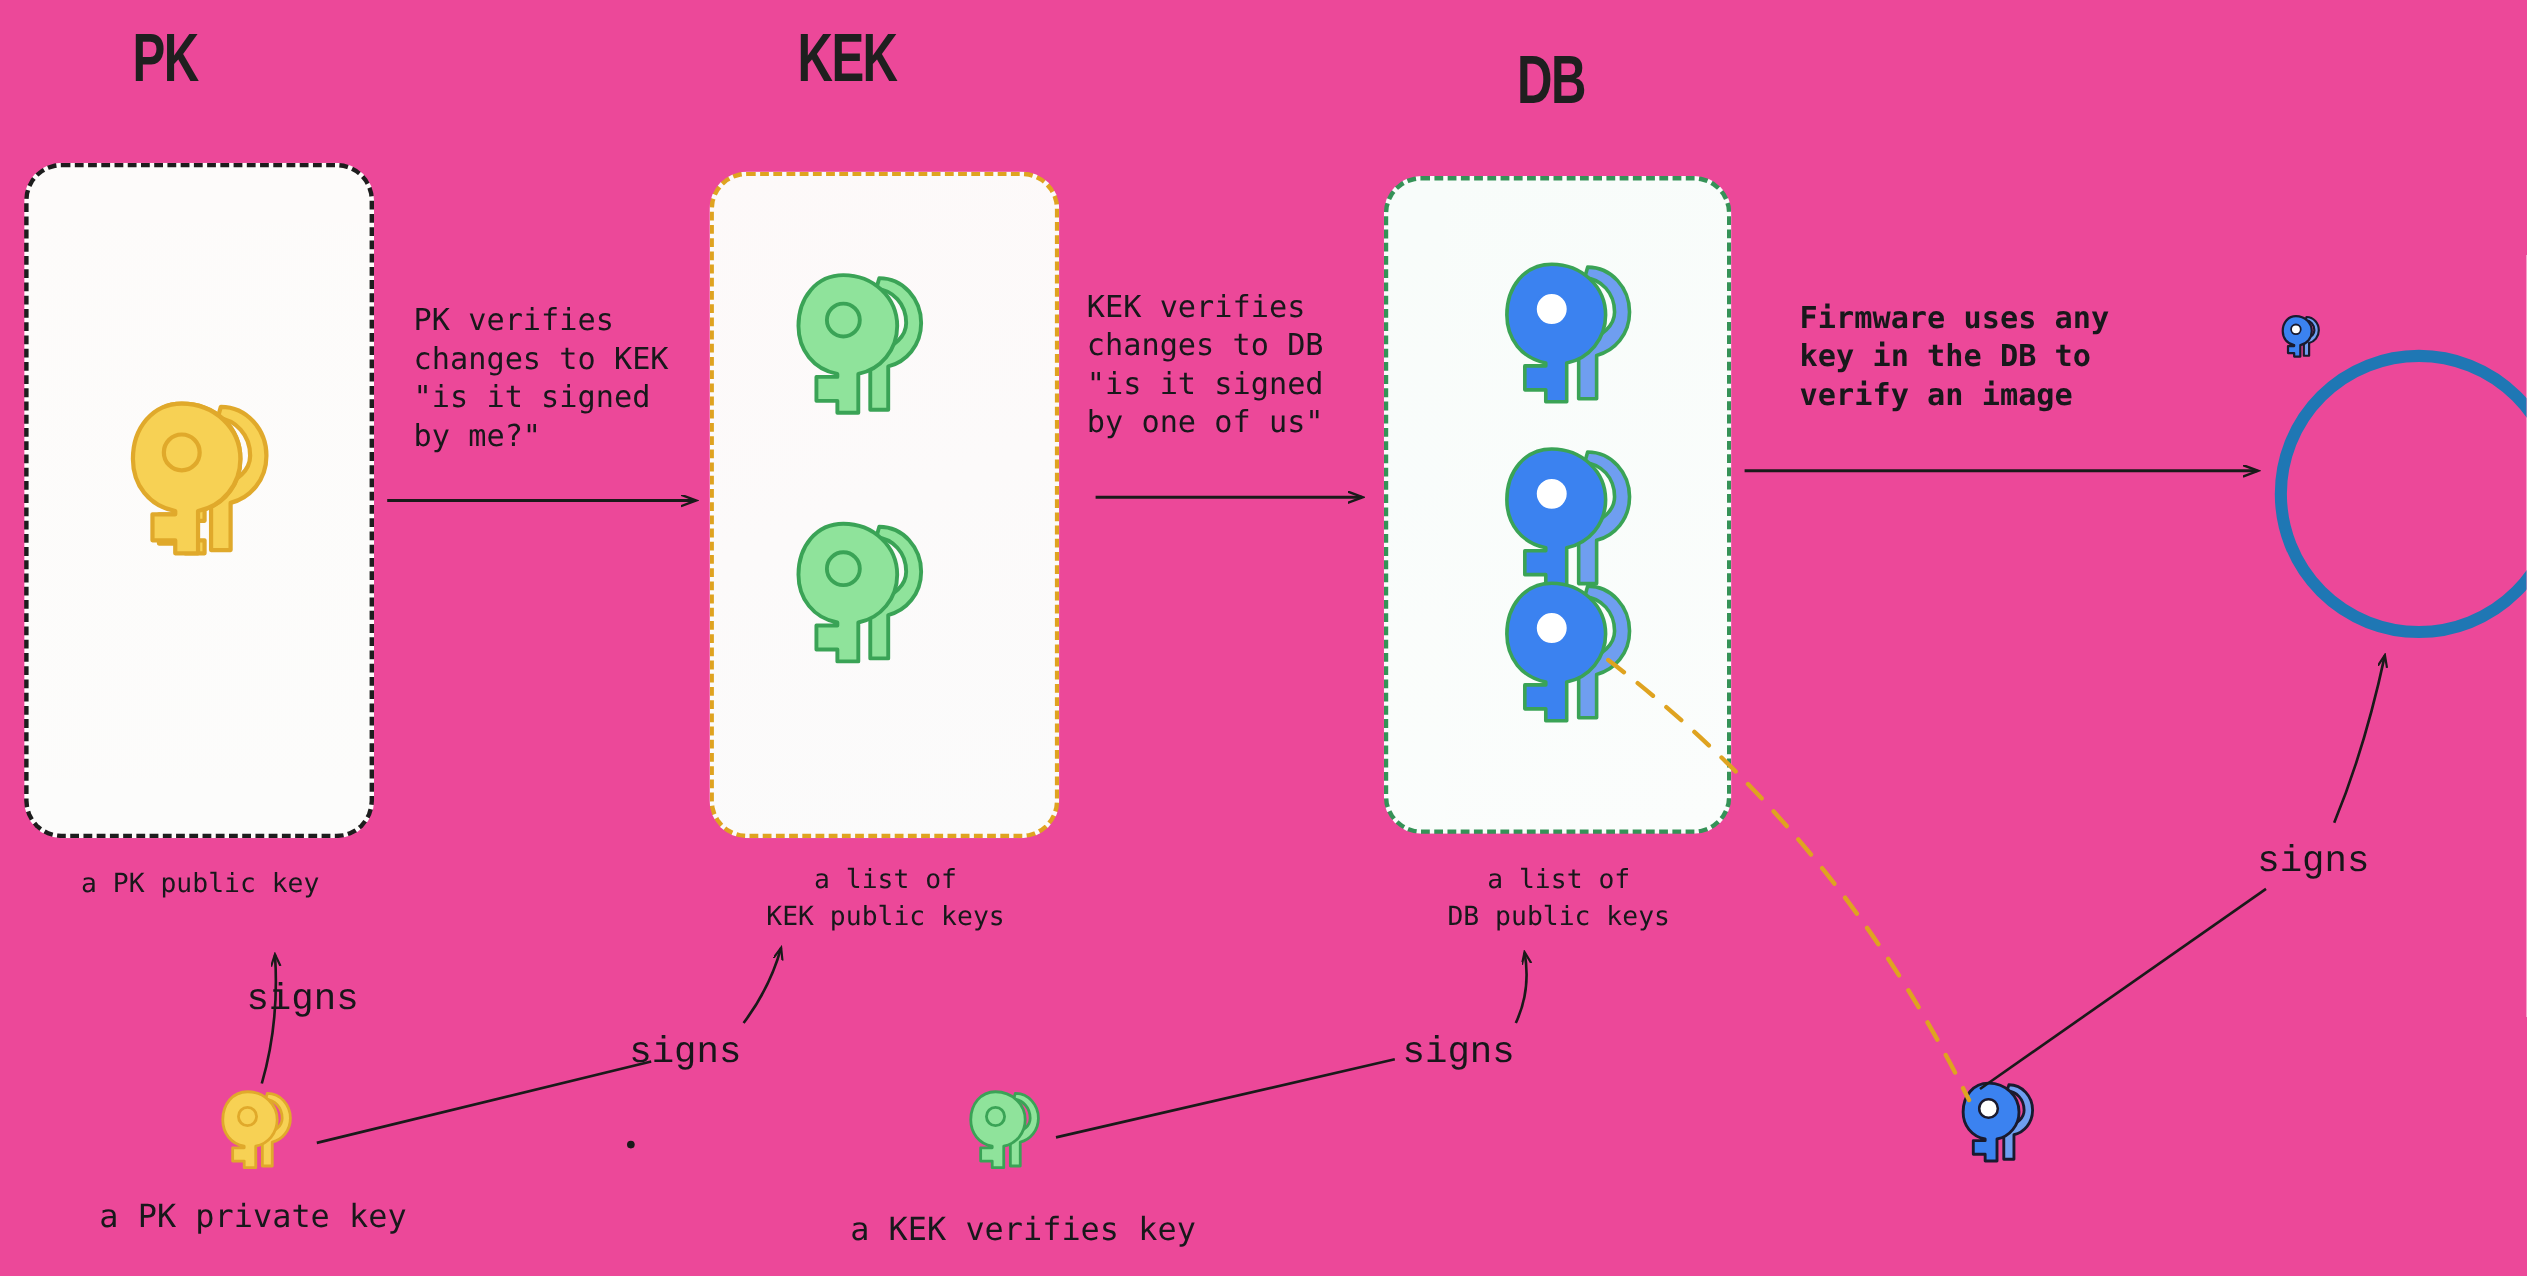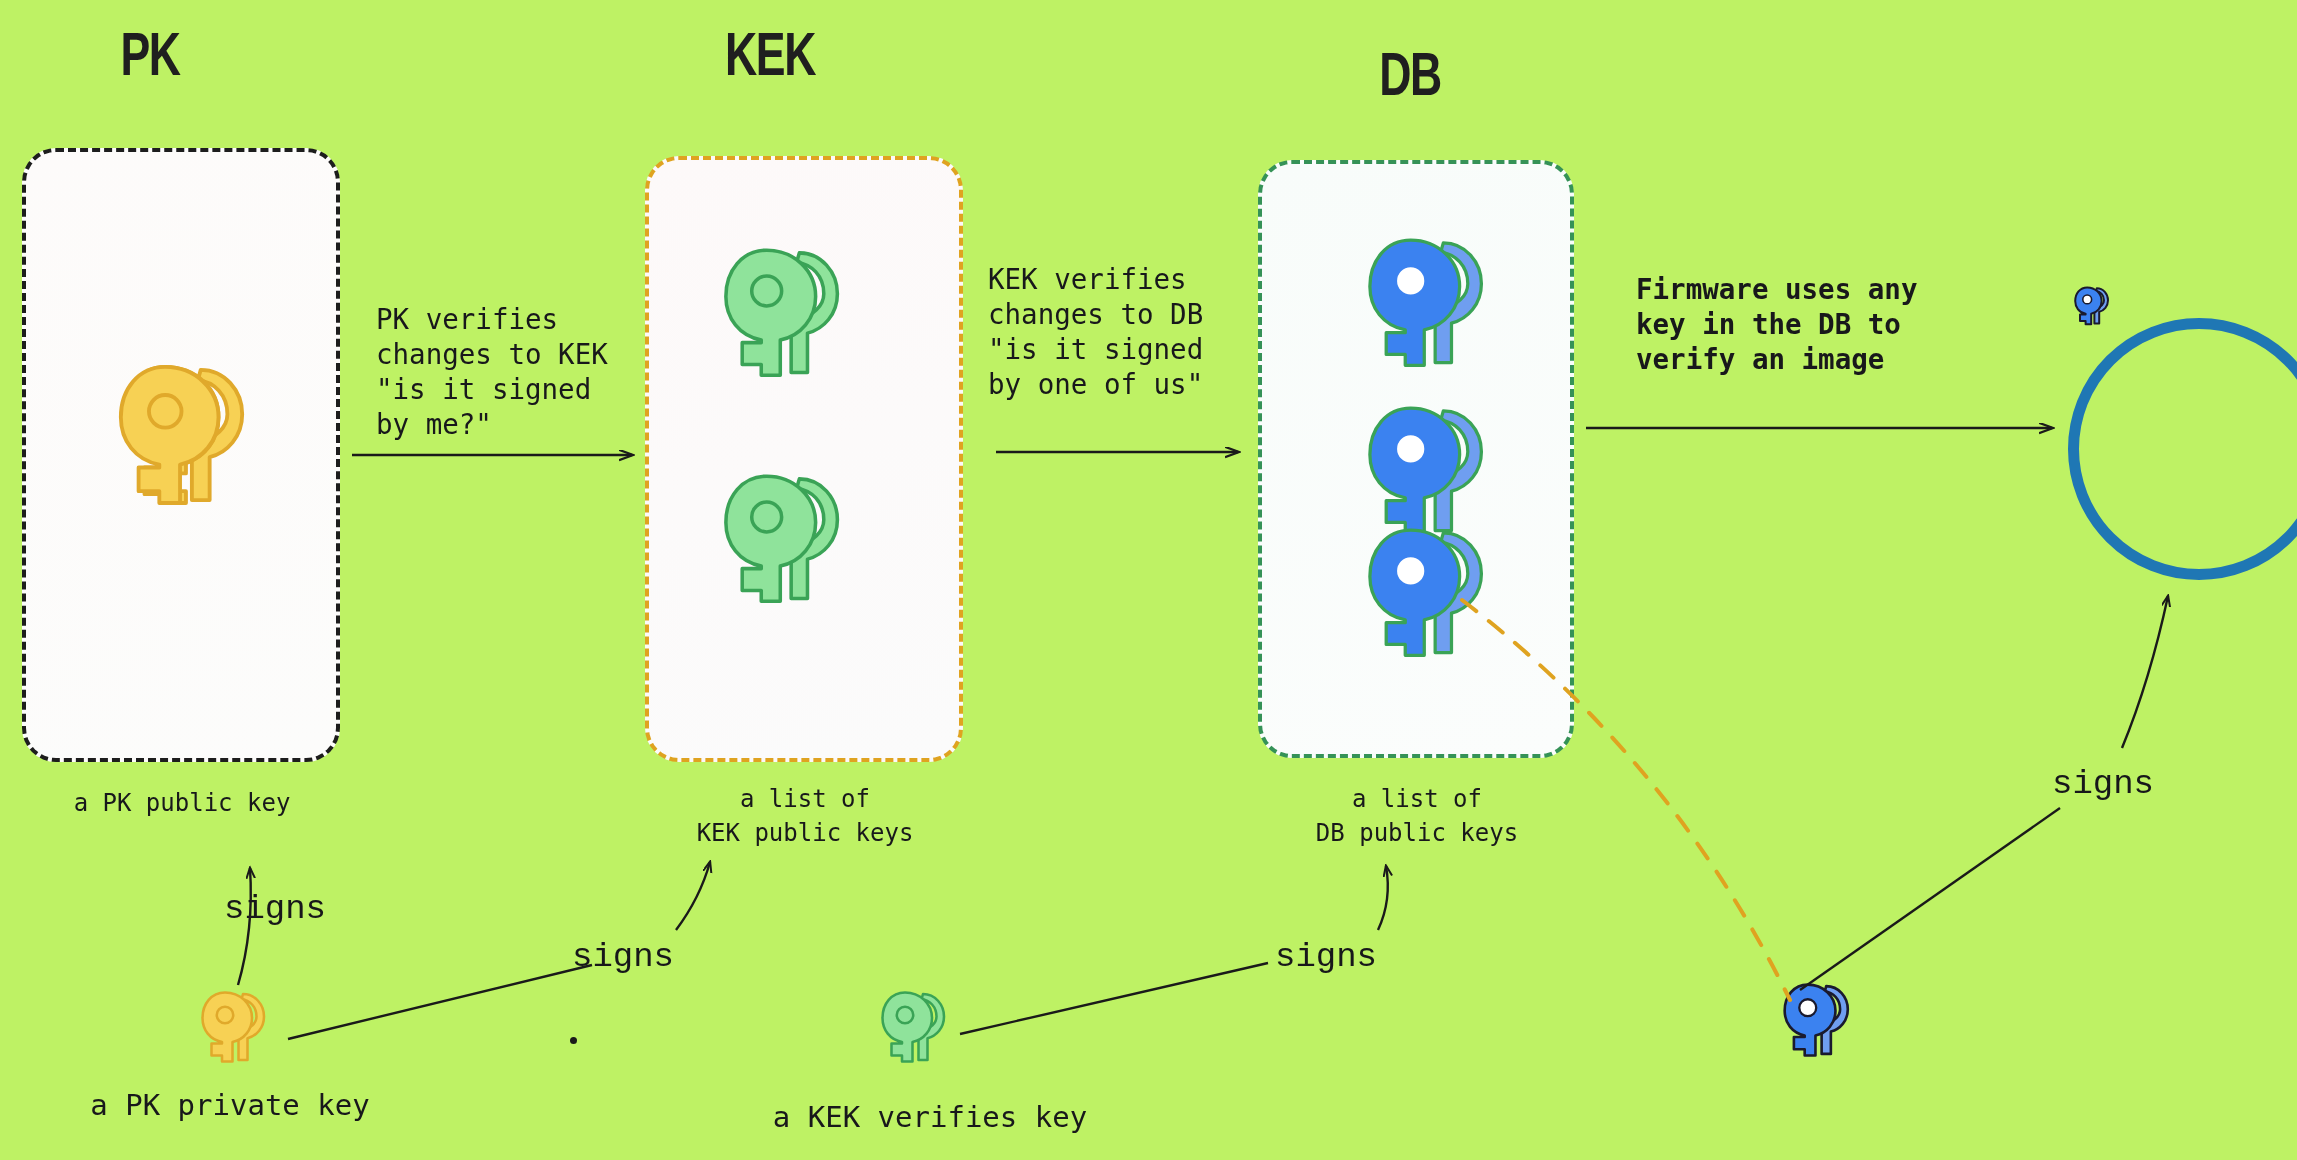--- a/index.html
+++ b/index.html
@@ -5,21 +5,21 @@
 <style>
   html, body {
     margin: 0;
     padding: 0;
     background: #ffffff;
   }
   #stage {
     position: relative;
     width: 2297px;
     height: 1160px;
-    background: #bef264;
+    background: #ec4899;
     overflow: hidden;
     font-family: "DejaVu Sans Mono", "Liberation Mono", monospace;
   }
 
   
   .col-header {
     position: absolute;
     font-family: "Liberation Sans", "DejaVu Sans", sans-serif;
     font-weight: bold;
     font-size: 62px;
@@ -174,21 +174,21 @@
   <div class="keyicon" style="left:1358px; top:522px; width:138px; height:136px;">
     <svg viewBox="0 0 100 100" aria-hidden="true">
       <g stroke="#3aa356" stroke-width="2.4" stroke-linejoin="round">
         <path fill="#6f9ef0" d="M62 8 C78 8 90 22 90 38 C90 53 80 64 68 67 L68 96 L56 96 L56 64 C56 60 58 58 61 57 C72 54 80 47 80 38 C80 25 71 16 60 15 Z"></path>
         <path fill="#3b82f0" d="M38 6 C58 6 74 21 74 40 C74 56 63 69 48 72 L48 98 L34 98 L34 90 L20 90 L20 74 L34 74 L34 72 C18 69 8 56 8 40 C8 21 20 6 38 6 Z"></path>
         <circle cx="38" cy="36" r="11" fill="#ffffff" stroke="#3b82f0" stroke-width="2"></circle>
       </g>
     </svg>
   </div>
 
-  <div class="annot" style="left:376px; top:302px;">PK verifies
+  <div class="annot" style="left:376px; top:274px;">PK verifies
 changes to KEK
 "is it signed
 by me?"</div>
   <div class="annot" style="left:988px; top:262px;">KEK verifies
 changes to DB
 "is it signed
 by one of us"</div>
   <div class="annot" style="left:1636px; top:272px;font-weight:bold;">Firmware uses any
 key in the DB to
 verify an image</div>

